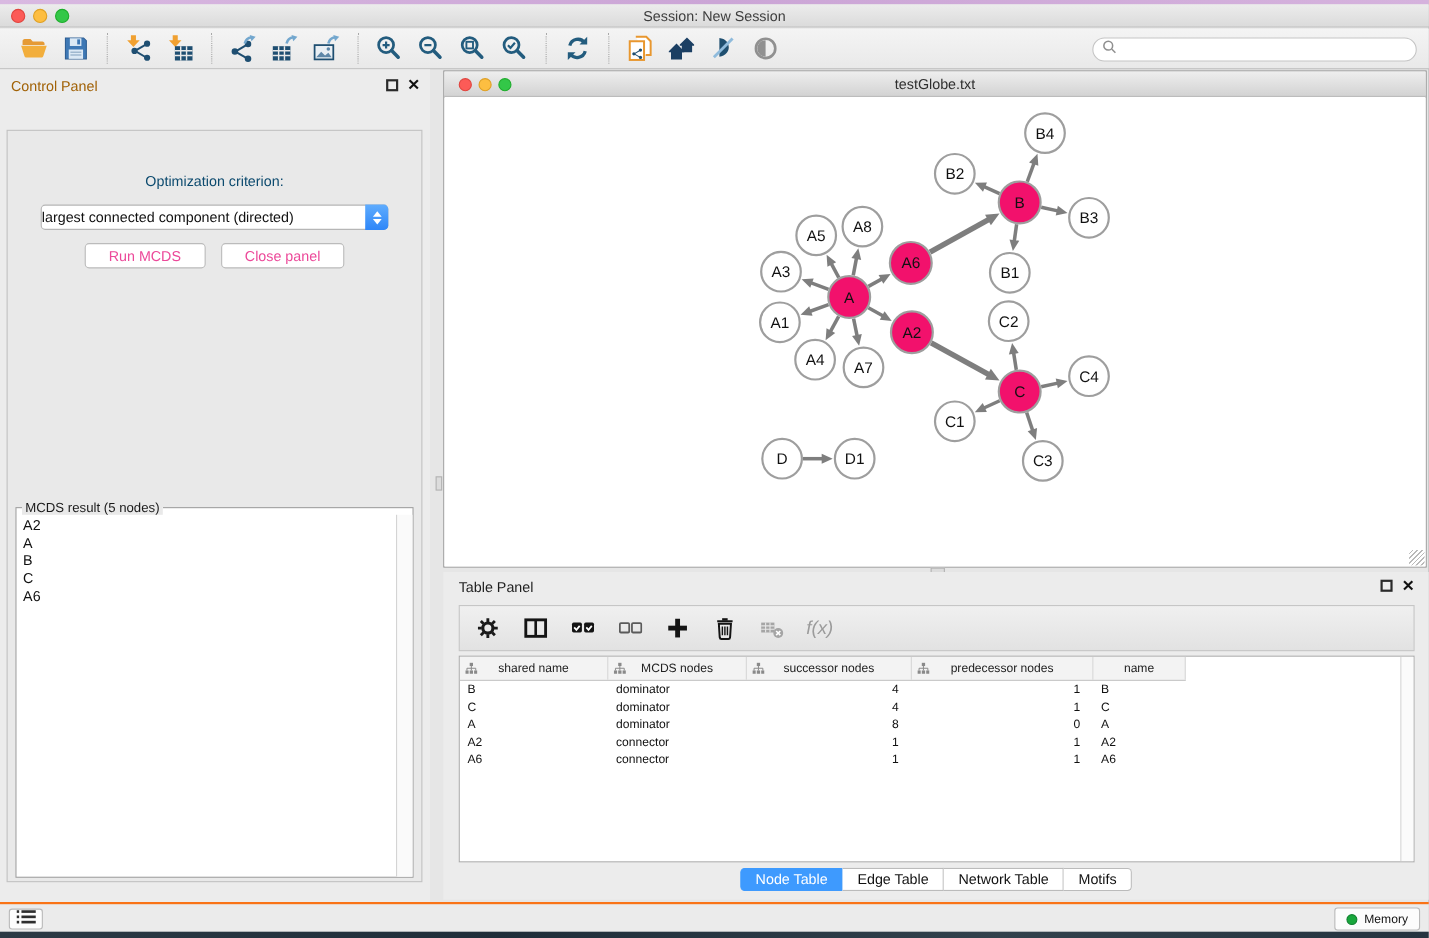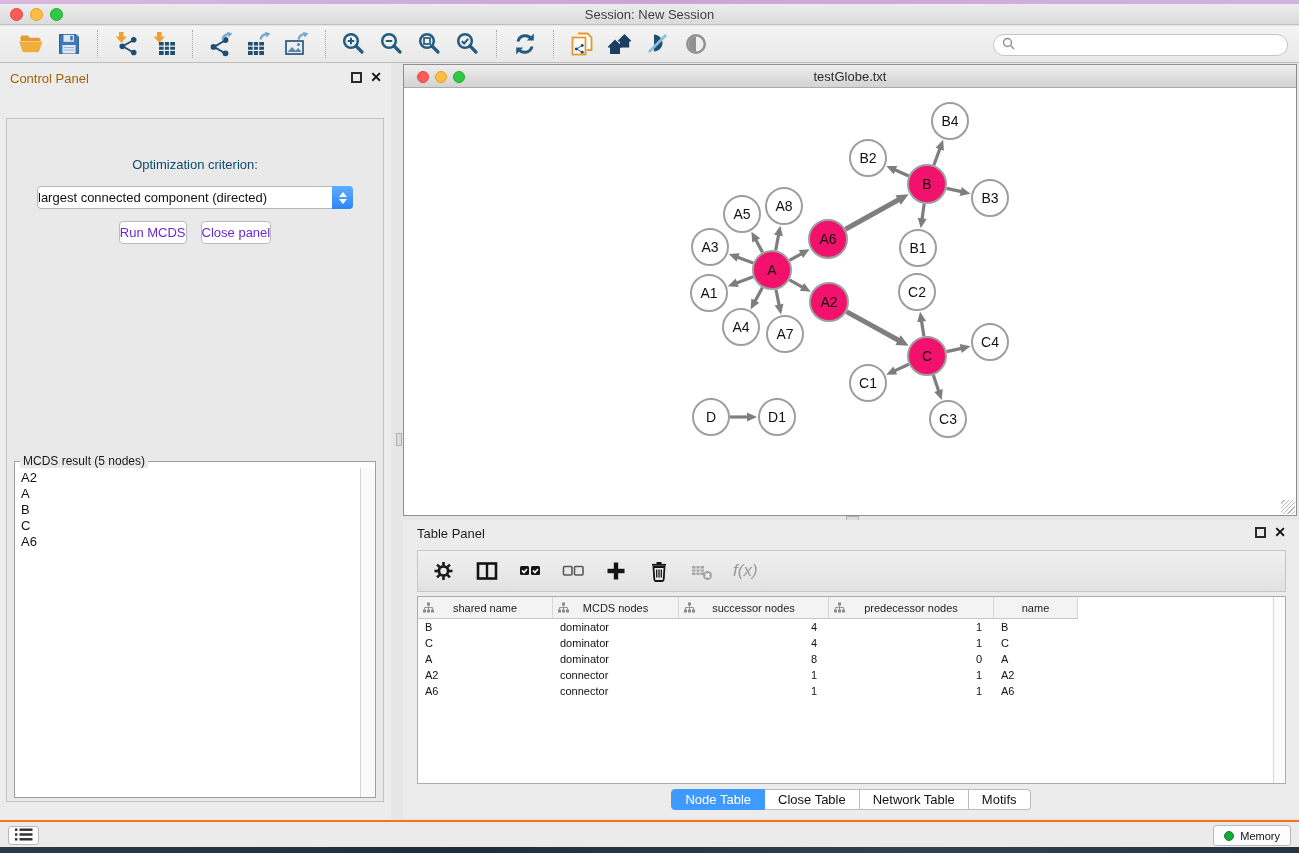--- a/index.html
+++ b/index.html
@@ -37,21 +37,21 @@
   .tab.active { background:#3E9AFE; border-color:#3E9AFE; color:#FFF; }
 
   .cp-box { position:absolute; left:6px; top:55px; width:378px; height:684px; background:#E9E9E9; border:1px solid #C2C2C2; }
   .opt-label { text-align:center; margin-top:38px; font-size:13px; color:#0c4a6e; }
   .cp-select { margin:14px auto 0; width:316px; height:23px; background:#FFF; border:1px solid #B6B6B6; border-radius:4px; display:flex; align-items:center; position:relative; }
   .cp-select .val { flex:1; font-size:13px; padding-left:0; color:#111; white-space:nowrap; overflow:hidden; }
   .cp-select .stepper { width:21px; height:23px; margin:-1px; background:linear-gradient(#5FACFE,#2E86F8); border-radius:0 4px 4px 0; display:flex; flex-direction:column; align-items:center; justify-content:center; gap:2px; }
   .arr-up { width:0; height:0; border-left:4px solid transparent; border-right:4px solid transparent; border-bottom:5px solid #FFF; }
   .arr-dn { width:0; height:0; border-left:4px solid transparent; border-right:4px solid transparent; border-top:5px solid #FFF; }
   .btn-row { display:flex; justify-content:center; gap:14px; margin-top:12px; }
-  .mac-btn { height:23px; padding:0 0; background:#FFF; border:1px solid #BBB; border-radius:4px; font-size:13px; color:#6d28d9; line-height:21px; cursor:default; }
+  .mac-btn { height:23px; padding:0 21px; background:#FFF; border:1px solid #BBB; border-radius:4px; font-size:13px; color:#ec4899; line-height:21px; cursor:default; }
 
   .groupbox { position:absolute; left:7px; top:335px; width:362px; height:344px; border:1px solid #9E9E9E; background:#FFF; }
   .groupbox legend { font-size:12px; color:#1A1A1A; margin-left:5px; padding:0 3px; background:#E9E9E9; }
   .mcds-list { position:absolute; left:1px; top:2px; right:16px; bottom:1px; overflow:hidden; }
   .mcds-item { font-size:13px; line-height:16px; padding-left:5px; color:#111; }
   .vscroll { position:absolute; top:0; right:0; bottom:0; width:15px; background:#FAFAFA; border-left:1px solid #D4D4D4; }
 
   
   .network-window { position:absolute; left:403px; top:64px; width:894px; height:452px; background:#FFF; border:1px solid #8E8E8E; }
   .nw-titlebar { position:absolute; left:0; top:0; right:0; height:23px; background:linear-gradient(#EEEEEE,#D3D3D3); border-bottom:1px solid #ACACAC; }
@@ -599,21 +599,21 @@
             <div class="td" style="width: 126px; text-align: left; padding: 0px 0px 0px 7px;">connector</div>
             <div class="td" style="width: 150px; text-align: right; padding: 0px 12px 0px 0px;">1</div>
             <div class="td" style="width: 165px; text-align: right; padding: 0px 12px 0px 0px;">1</div>
             <div class="td" style="width: 84px; text-align: left; padding: 0px 0px 0px 7px;">A6</div>
           </div>
         </div>
       <div class="tp-scroll"></div>
     </div>
     <div class="seg-tabs tp-tabs">
         <div class="tab first active">Node Table</div>
-        <div class="tab">Close Table</div>
+        <div class="tab">Edge Table</div>
         <div class="tab">Network Table</div>
         <div class="tab last">Motifs</div>
       </div>
   </div>
 
   <div class="statusbar">
     <div class="sb-left-btn">
       <span>
         <svg width="18" height="13" viewBox="0 0 18 13">
             <g fill="#2E2E2E">

